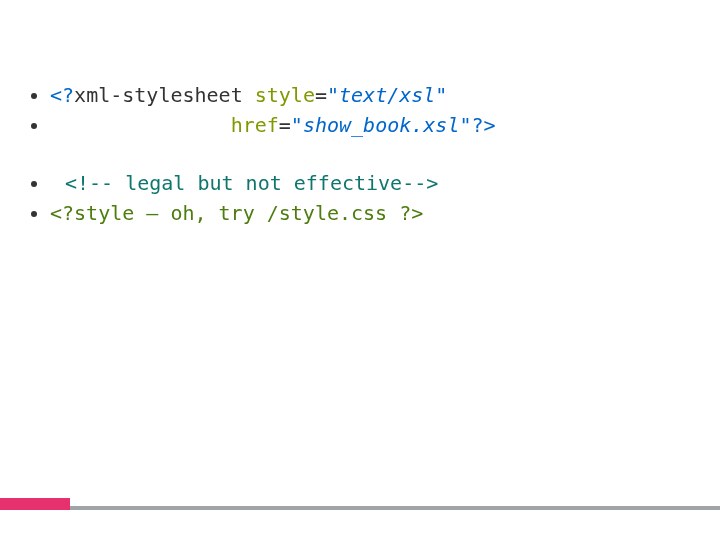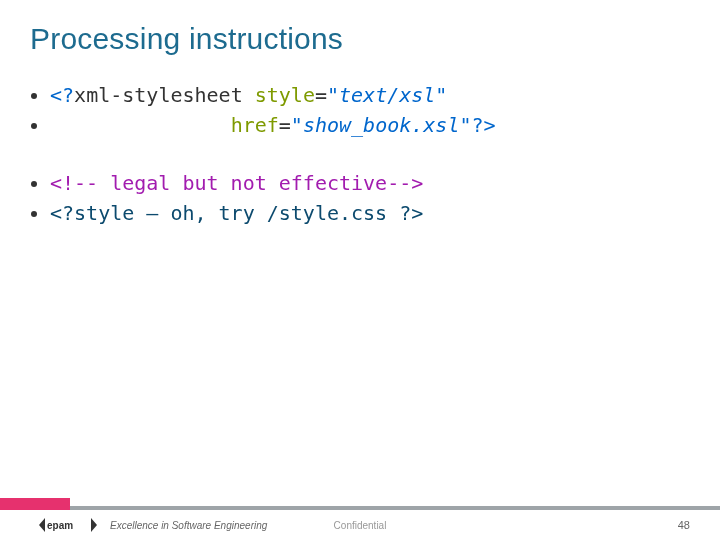--- a/index.html
+++ b/index.html
@@ -47,22 +47,22 @@
   }
   ul.code-list li.spacer {
     list-style: none;
     height: 28px;
   }
   .c0 { color: #0066cc; }      
   .c-tag { color: #333; margin-top: 28px; }
   .c-attr { color: #7e9a00; }
   .c-eq { color: #333; }
   .c-val { color: #0066cc; font-style: italic; }
-  .c-comment { color: #a21caf; }
-  .c-plain { color: #0c4a6e; }
+  .c-comment { color: #0f766e; margin-left: 15px; }
+  .c-plain { color: #4d7c0f; }
 
   
   .bottom-bar {
     position: absolute;
     left: 0;
     bottom: 30px;
     width: 100%;
     height: 12px;
   }
   .bar-pink {
@@ -123,21 +123,20 @@
     bottom: 9px;
     font-size: 11px;
     color: #666;
   }
 </style>
 </head>
 <body>
 
 <div class="slide">
 
-  <div class="title">Processing instructions</div>
 
   <div class="content">
     <ul class="code-list">
       <li>
         <span class="c0">&lt;?</span><span class="c-tag">xml-stylesheet </span><span class="c-attr">style</span><span class="c-eq">=</span><span class="c-val">"text/xsl"</span>
       </li>
       <li>
         <span class="c-plain" style="white-space:pre">               </span><span class="c-attr">href</span><span class="c-eq">=</span><span class="c-val">"show_book.xsl"</span><span class="c0">?&gt;</span>
       </li>
       <li class="spacer"></li>
@@ -148,26 +147,14 @@
         <span class="c-plain">&lt;?style – oh, try /style.css ?&gt;</span>
       </li>
     </ul>
   </div>
 
   <div class="bottom-bar">
     <div class="bar-pink"></div>
     <div class="bar-gray"></div>
   </div>
 
-  <div class="footer">
-    <div class="logo">
-      <svg viewBox="0 0 120 40">
-        <polygon points="2,20 14,6 14,34" fill="#333"></polygon>
-        <text x="18" y="28" font-family="Arial" font-size="20" font-weight="bold" fill="#333">epam</text>
-        <polygon points="118,20 106,6 106,34" fill="#333"></polygon>
-      </svg>
-    </div>
-    <div class="tagline">Excellence in Software Engineering</div>
-    <div class="confidential">Confidential</div>
-    <div class="pagenum">48</div>
-  </div>
 
 </div>
 
 </body></html>

